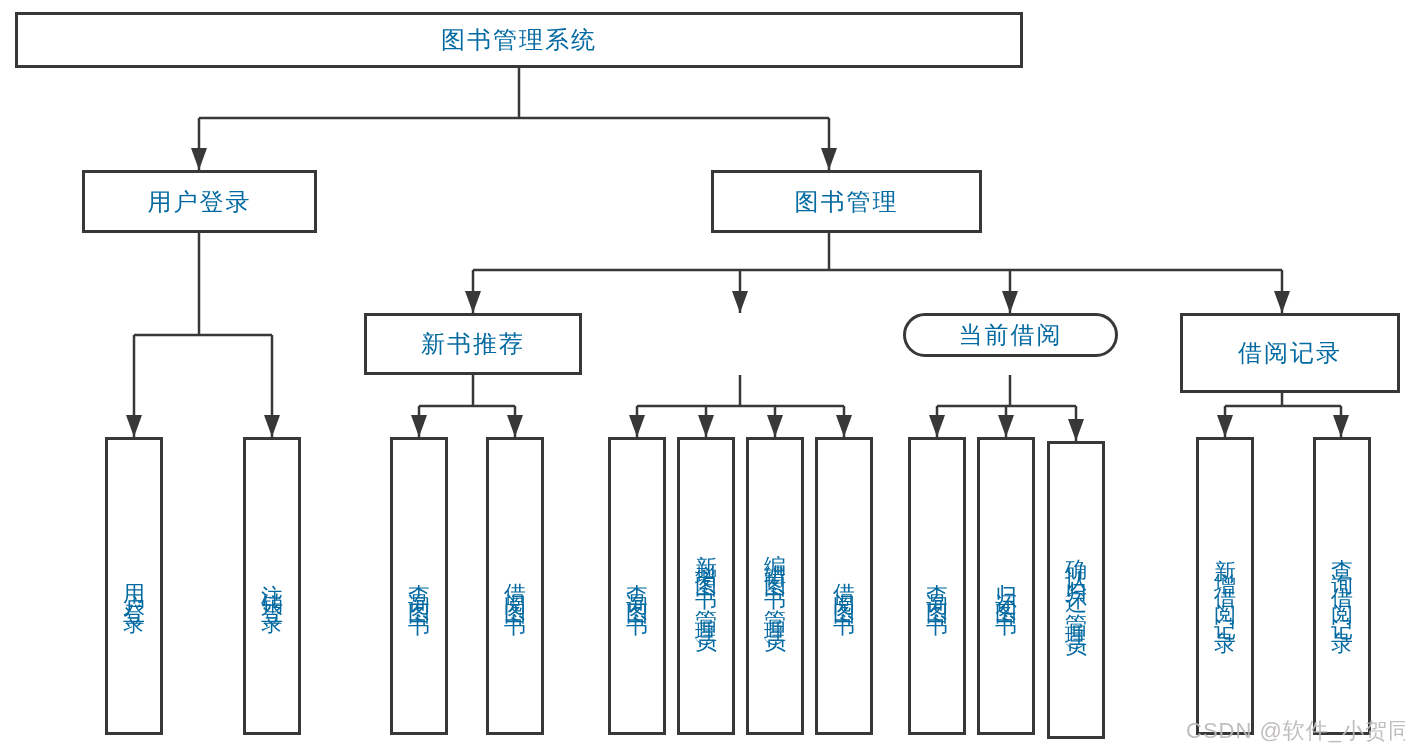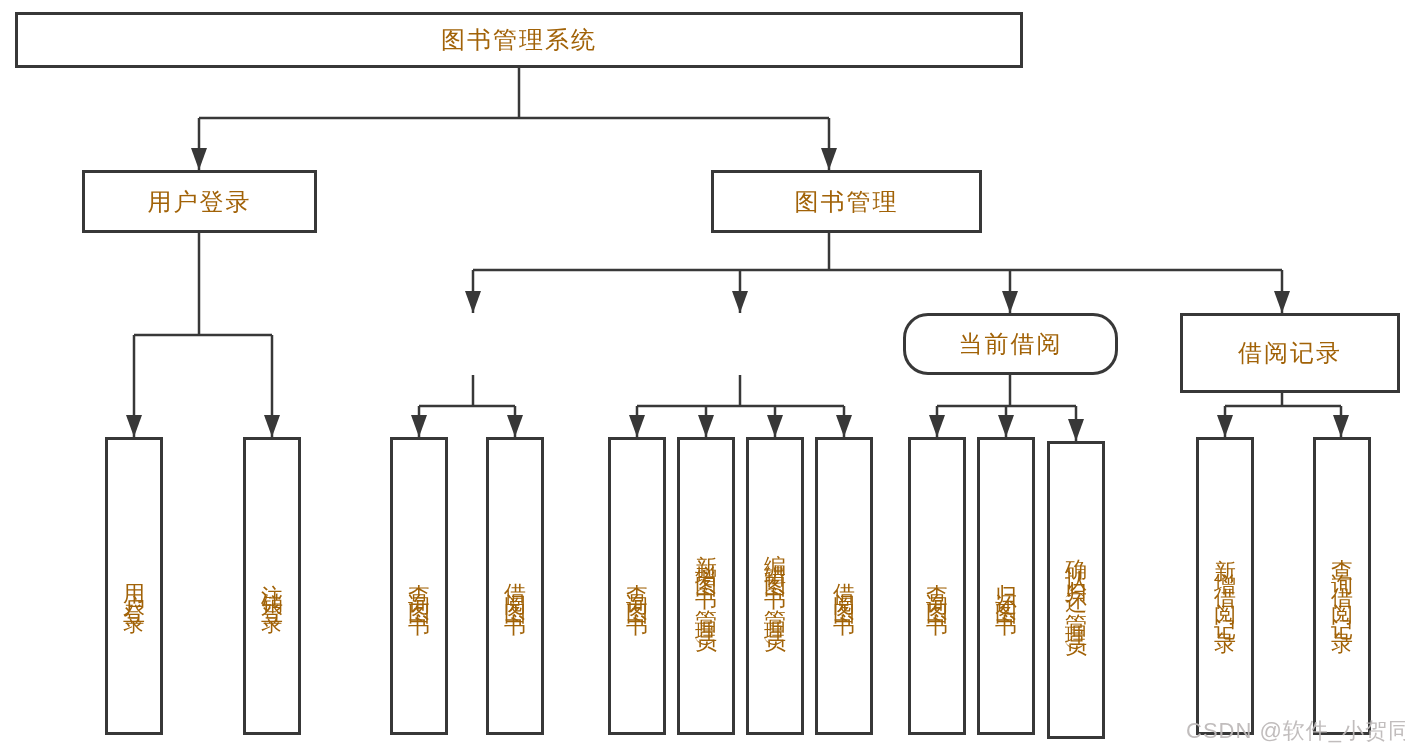--- a/index.html
+++ b/index.html
@@ -20,21 +20,21 @@
     width: 1405px; height: 747px;
     pointer-events: none;
   }
   .node {
     position: absolute;
     background: #ffffff;
     border: 3px solid #383838;
     display: flex;
     align-items: center;
     justify-content: center;
-    color: #a16207;
+    color: #0369a1;
   }
   .hnode .label {
     font-size: 24px;
     letter-spacing: 2px;
     white-space: nowrap;
     line-height: 1;
   }
   .vnode .vtext {
     writing-mode: vertical-rl;
     text-orientation: mixed;
@@ -47,21 +47,21 @@
   .chars-9 { letter-spacing: 11px; }
 
   
   .n-root  { left: 15px;  top: 12px;  width: 1008px; height: 56px; }
   
   .n-login { left: 82px;  top: 170px; width: 235px; height: 63px; }
   .n-mgmt  { left: 711px; top: 170px; width: 271px; height: 63px; }
   
   .n-m0 { left: 364px;  top: 313px; width: 218px; height: 62px; }
   .n-m1 { left: 631px;  top: 313px; width: 218px; height: 62px; }
-  .n-m2 { left: 903px;  top: 313px; width: 215px; height: 62px; border-radius: 25px; }
+  .n-m2 { left: 903px;  top: 313px; width: 215px; height: 44px; border-radius: 25px; }
   .n-m3 { left: 1172px; top: 313px; width: 220px; height: 80px; margin-left: 8px; }
   
   .leaf { width: 58px; height: 298px; top: 437px; }
   .n-f0  { left: 105px; }
   .n-f1  { left: 243px; }
   .n-f2  { left: 390px; }
   .n-f3  { left: 486px; }
   .n-f4  { left: 608px; }
   .n-f5  { left: 677px; }
   .n-f6  { left: 746px; }
@@ -141,20 +141,23 @@
     <span class="label">图书管理系统</span>
   </div>
 
   <div class="node hnode n-login">
     <span class="label">用户登录</span>
   </div>
   <div class="node hnode n-mgmt">
     <span class="label">图书管理</span>
   </div>
 
+  <div class="node hnode n-m0">
+    <span class="label">新书推荐</span>
+  </div>
   <div class="node hnode n-m2">
     <span class="label">当前借阅</span>
   </div>
   <div class="node hnode n-m3">
     <span class="label">借阅记录</span>
   </div>
 
   <div class="node vnode leaf n-f0">
     <span class="vtext chars-4">用户登录</span>
   </div>

